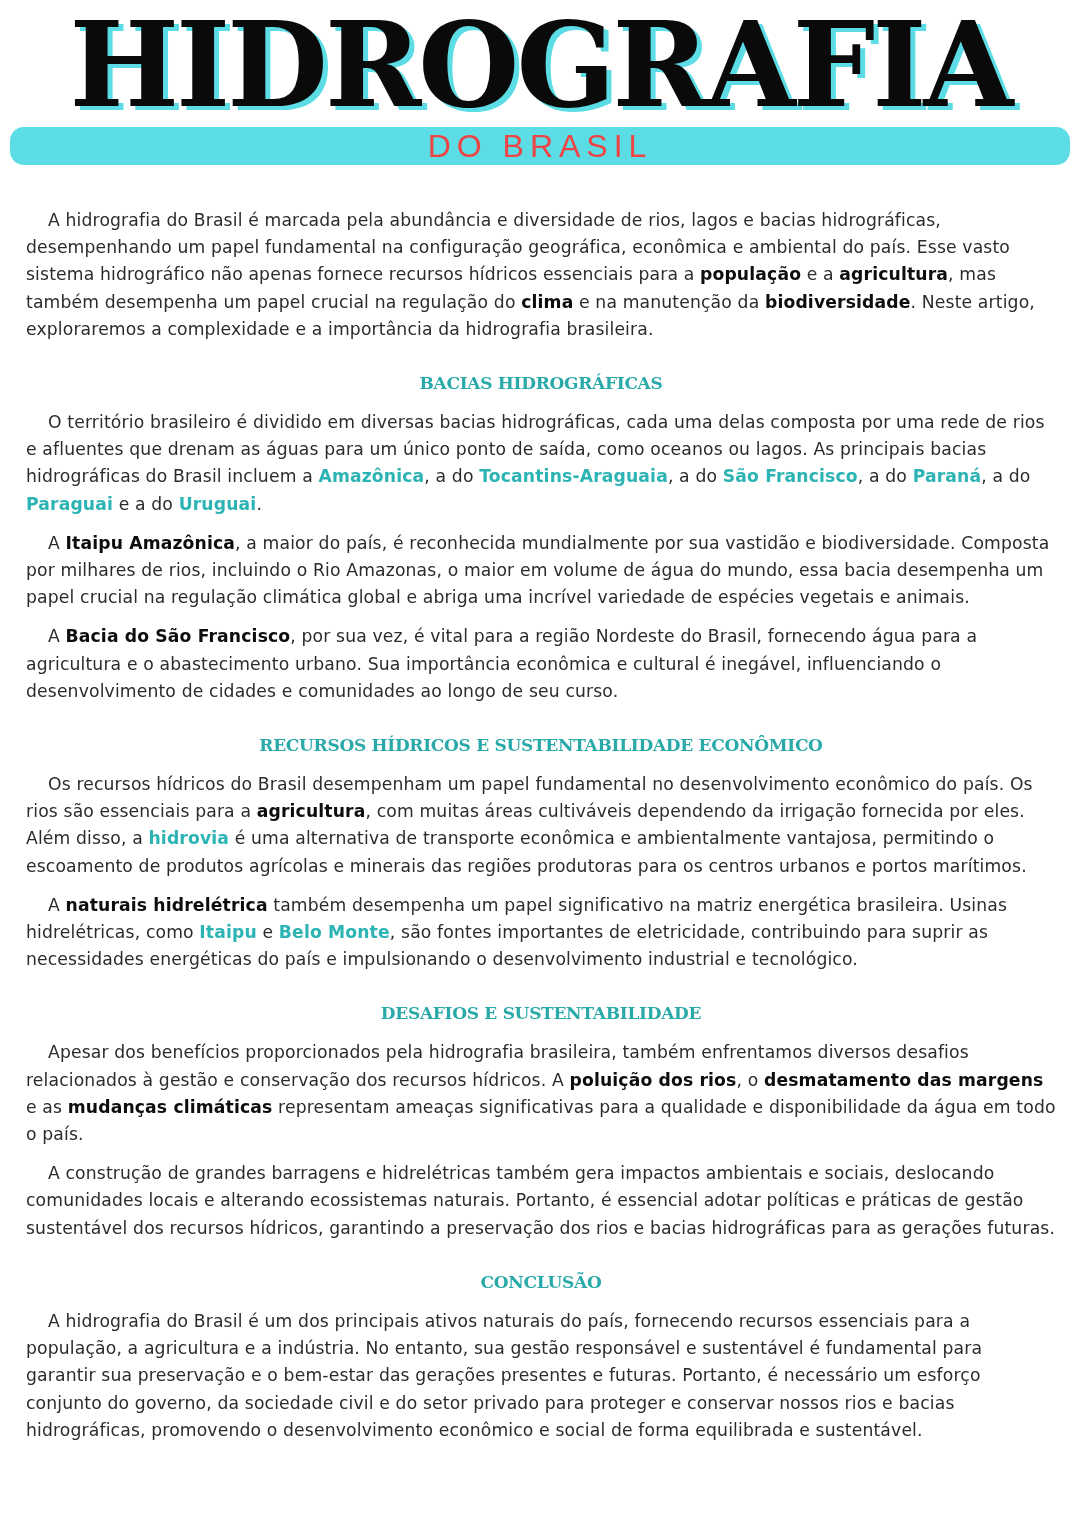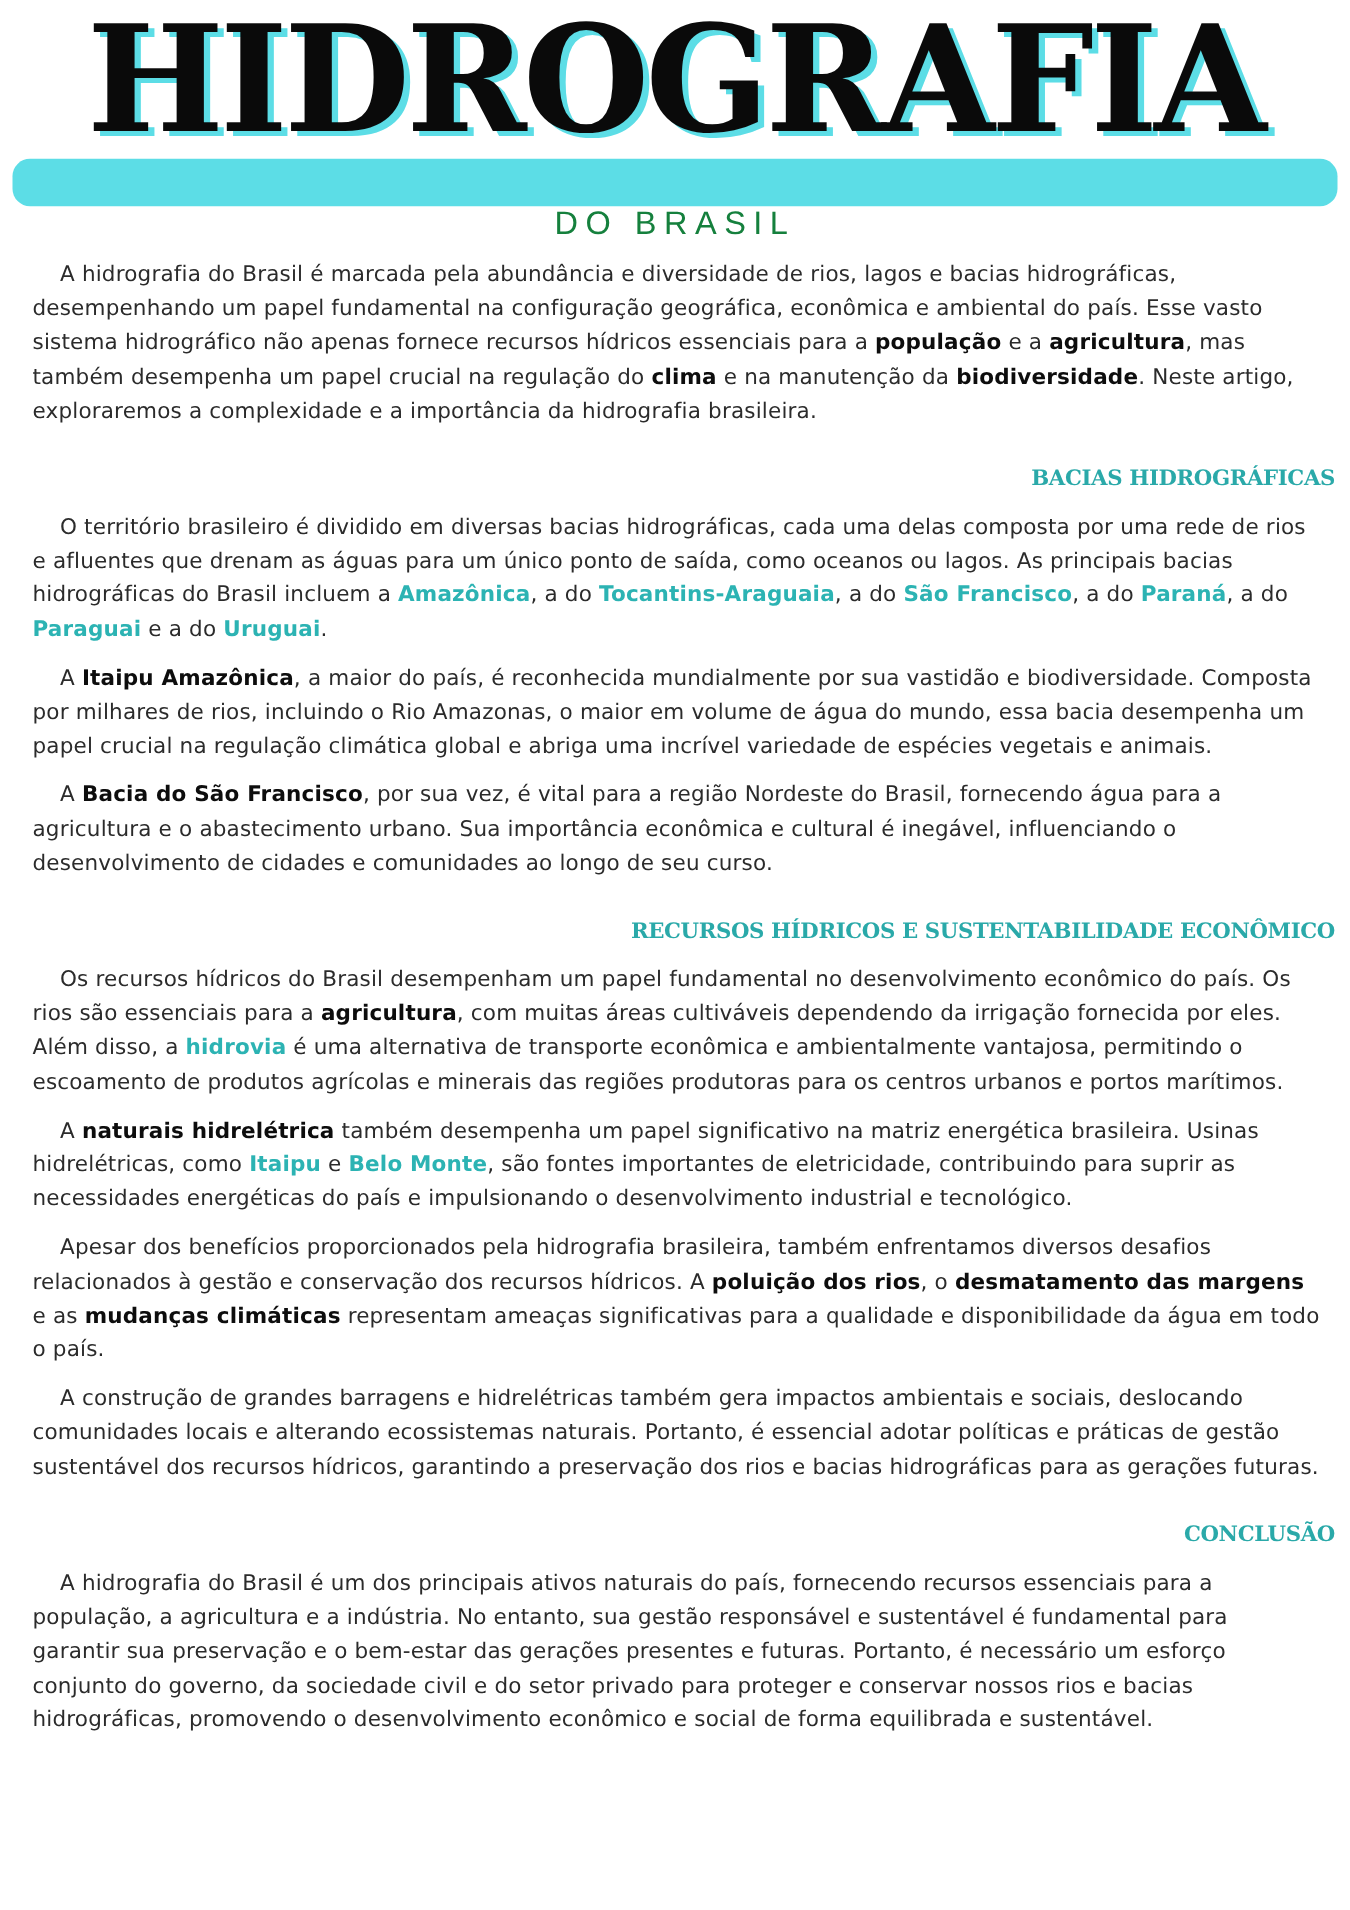--- a/index.html
+++ b/index.html
@@ -11,32 +11,32 @@
     letter-spacing: -3px; color: #0a0a0a; line-height: 1;
     text-shadow: 5px 4px 0 #5cdde6;
     transform: scaleY(1.02);
   }
   .subtitle-bar {
     position: absolute; left: 10px; top: 127px; width: 1060px; height: 38px;
     background: #5cdde6; border-radius: 14px;
   }
   .subtitle {
     position: absolute; left: 0; top: 131px; width: 1080px; text-align: center;
-    font-family: "Liberation Sans", sans-serif; font-size: 26px; letter-spacing: 6px;
-    color: #15803d; line-height: 30px; margin-top: 32px;
+    font-family: "Liberation Sans", sans-serif; font-size: 32px; letter-spacing: 6px;
+    color: #ef4444; line-height: 30px;
   }
   .content {
     position: absolute; left: 14px; top: 195px; width: 1054px;
     font-family: "DejaVu Sans", sans-serif; font-size: 17.2px; color: #2b2b2b;
     line-height: 27.2px; letter-spacing: 0.15px;
   }
   .content p { margin: 12px; text-indent: 22px; }
   .section-title {
     font-family: "DejaVu Serif", serif; font-weight: 900; color: #2aa9a9;
-    text-align: right; font-size: 17px; letter-spacing: -0.3px;
+    text-align: center; font-size: 17px; letter-spacing: -0.3px;
     margin: 27px 0 0 0; line-height: 27px;
   }
   .b { font-weight: bold; color: #0d0d0d; }
   .h { font-weight: bold; color: #2cb3b3; }
 </style>
 </head>
 <body>
 
 <div class="page">
   <div class="title">HIDROGRAFIA</div>
@@ -55,20 +55,21 @@
       <p>A <span class="b">Bacia do São Francisco</span>, por sua vez, é vital para a região Nordeste do Brasil, fornecendo água para a agricultura e o abastecimento urbano. Sua importância econômica e cultural é inegável, influenciando o desenvolvimento de cidades e comunidades ao longo de seu curso.</p>
     </div>
 
     <div>
       <div class="section-title">RECURSOS HÍDRICOS E SUSTENTABILIDADE ECONÔMICO</div>
       <p>Os recursos hídricos do Brasil desempenham um papel fundamental no desenvolvimento econômico do país. Os rios são essenciais para a <span class="b">agricultura</span>, com muitas áreas cultiváveis dependendo da irrigação fornecida por eles. Além disso, a <span class="h">hidrovia</span> é uma alternativa de transporte econômica e ambientalmente vantajosa, permitindo o escoamento de produtos agrícolas e minerais das regiões produtoras para os centros urbanos e portos marítimos.</p>
       <p>A <span class="b">naturais hidrelétrica</span> também desempenha um papel significativo na matriz energética brasileira. Usinas hidrelétricas, como <span class="h">Itaipu</span> e <span class="h">Belo Monte</span>, são fontes importantes de eletricidade, contribuindo para suprir as necessidades energéticas do país e impulsionando o desenvolvimento industrial e tecnológico.</p>
     </div>
 
     <div>
+      <div class="section-title">DESAFIOS E SUSTENTABILIDADE</div>
       <p>Apesar dos benefícios proporcionados pela hidrografia brasileira, também enfrentamos diversos desafios relacionados à gestão e conservação dos recursos hídricos. A <span class="b">poluição dos rios</span>, o <span class="b">desmatamento das margens</span> e as <span class="b">mudanças climáticas</span> representam ameaças significativas para a qualidade e disponibilidade da água em todo o país.</p>
       <p>A construção de grandes barragens e hidrelétricas também gera impactos ambientais e sociais, deslocando comunidades locais e alterando ecossistemas naturais. Portanto, é essencial adotar políticas e práticas de gestão sustentável dos recursos hídricos, garantindo a preservação dos rios e bacias hidrográficas para as gerações futuras.</p>
     </div>
 
     <div>
       <div class="section-title">CONCLUSÃO</div>
       <p>A hidrografia do Brasil é um dos principais ativos naturais do país, fornecendo recursos essenciais para a população, a agricultura e a indústria. No entanto, sua gestão responsável e sustentável é fundamental para garantir sua preservação e o bem-estar das gerações presentes e futuras. Portanto, é necessário um esforço conjunto do governo, da sociedade civil e do setor privado para proteger e conservar nossos rios e bacias hidrográficas, promovendo o desenvolvimento econômico e social de forma equilibrada e sustentável.</p>
     </div>
   </div>
 </div>

